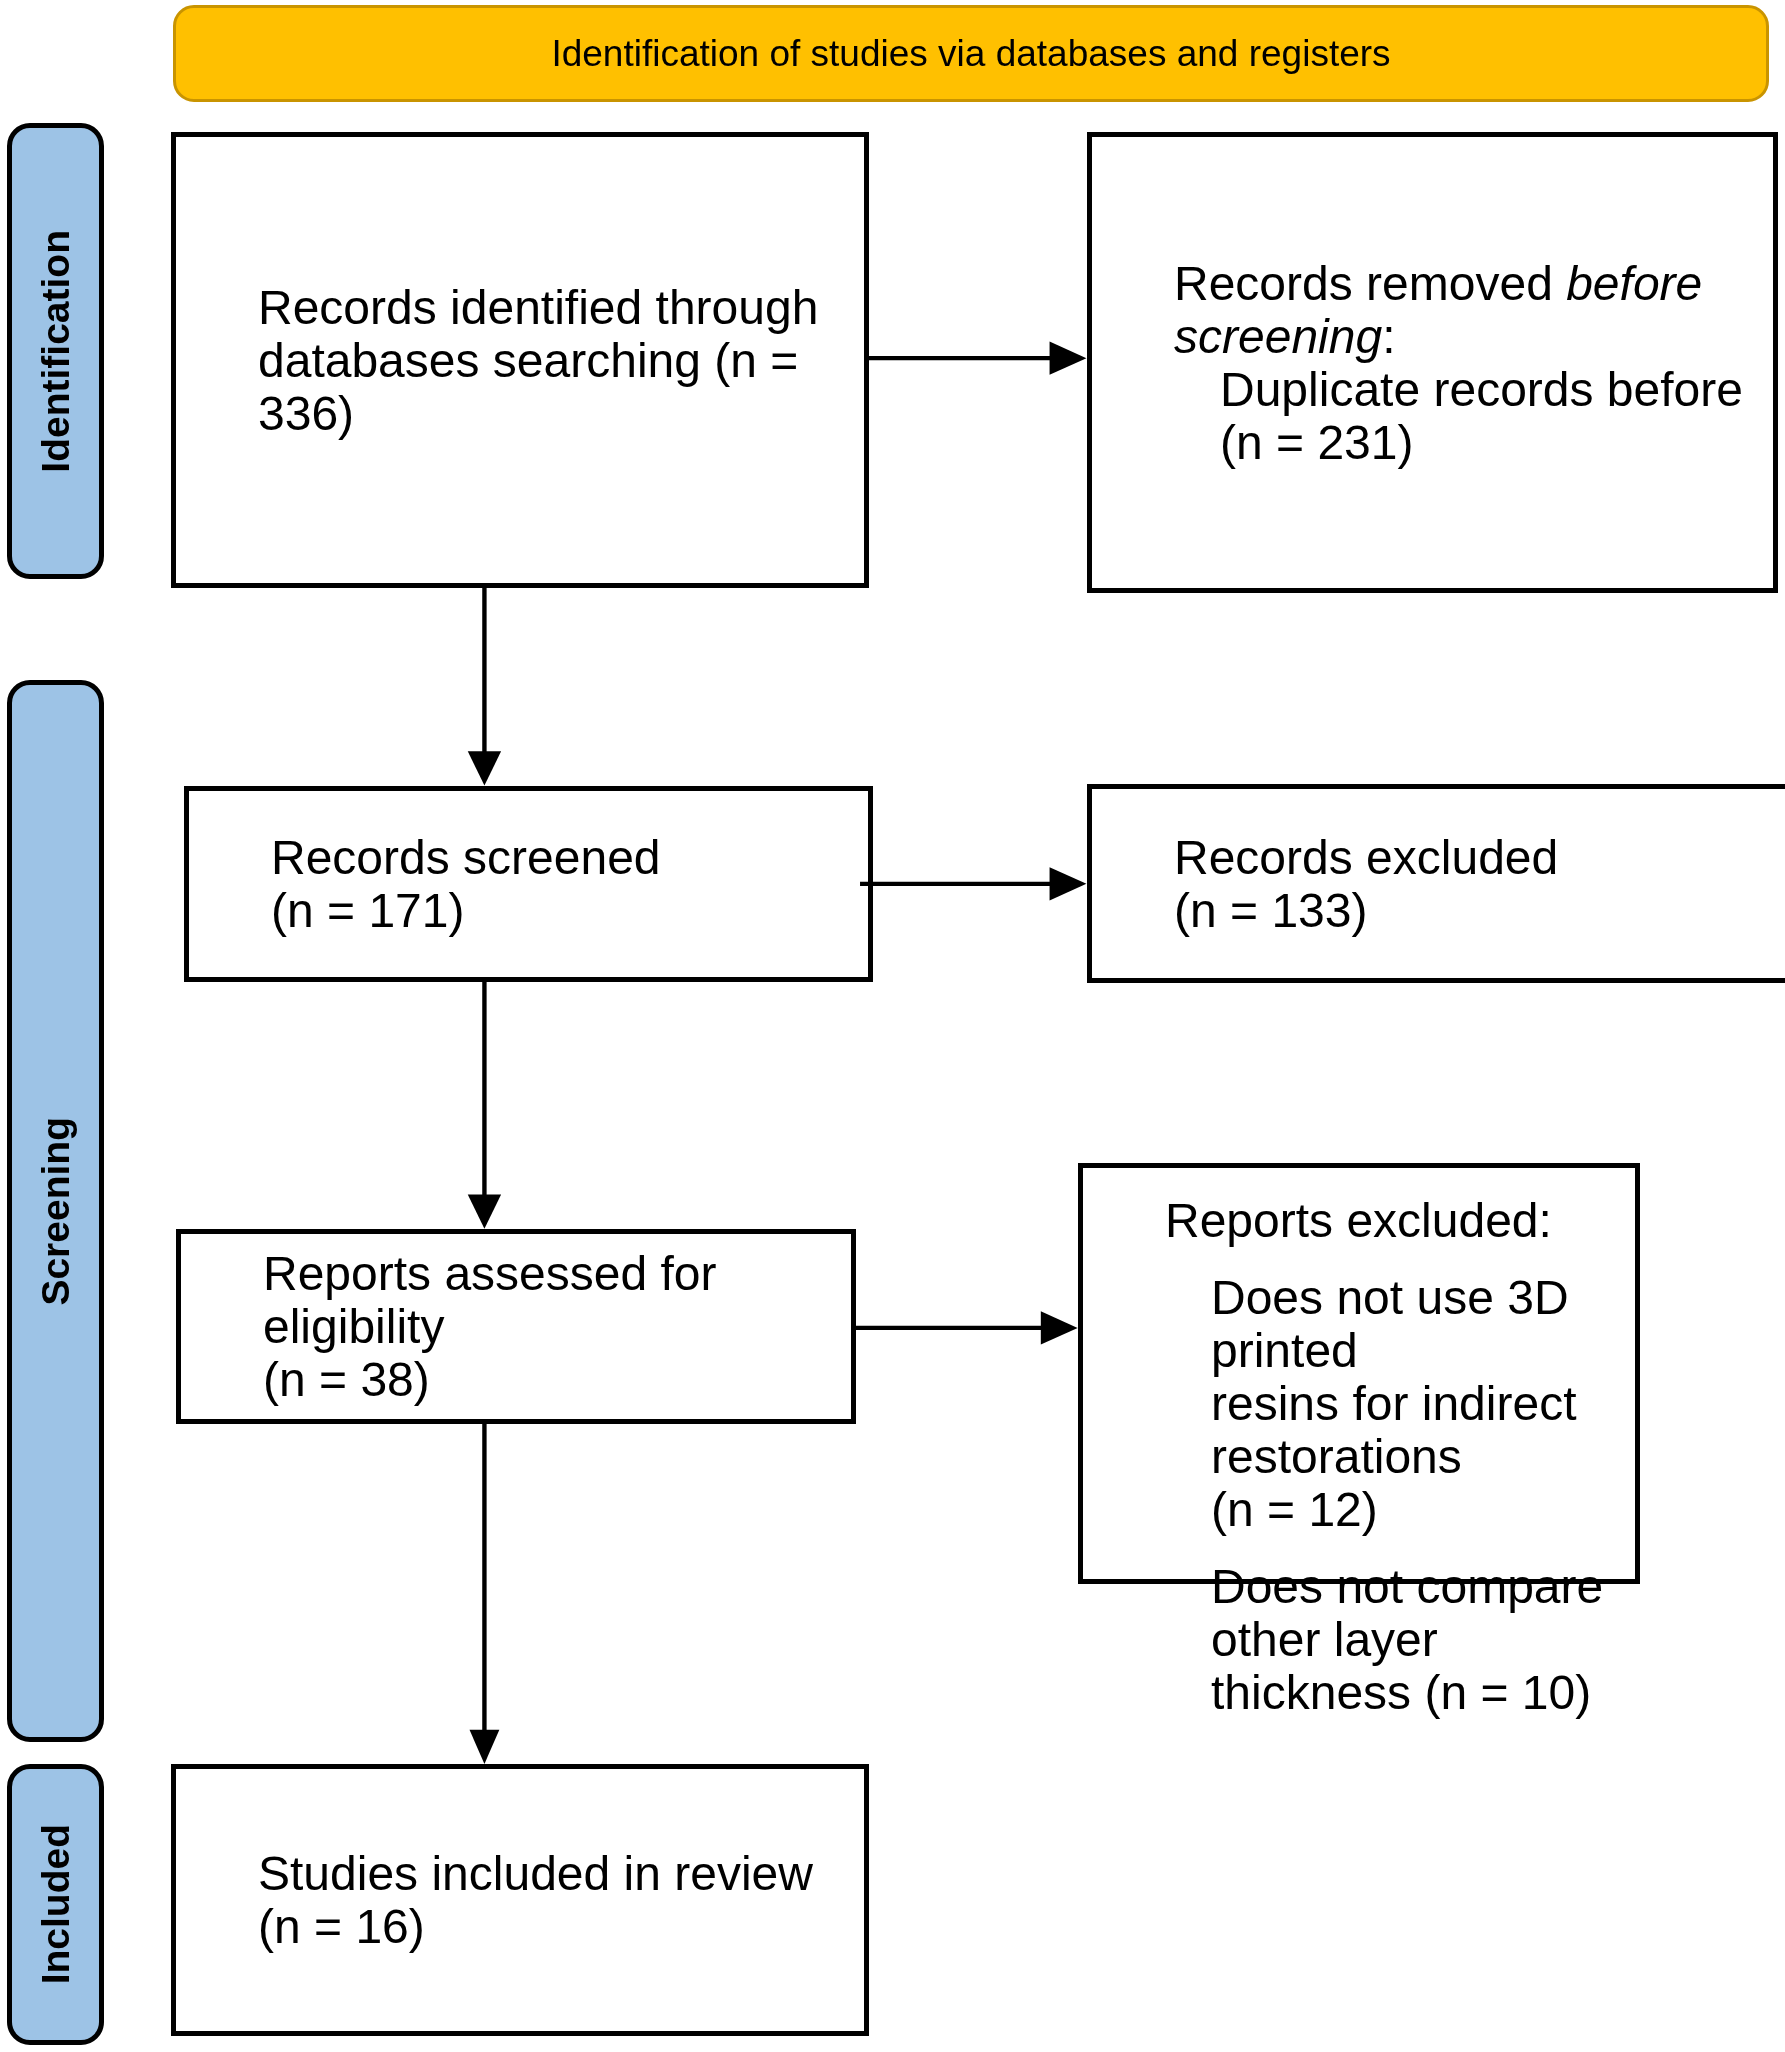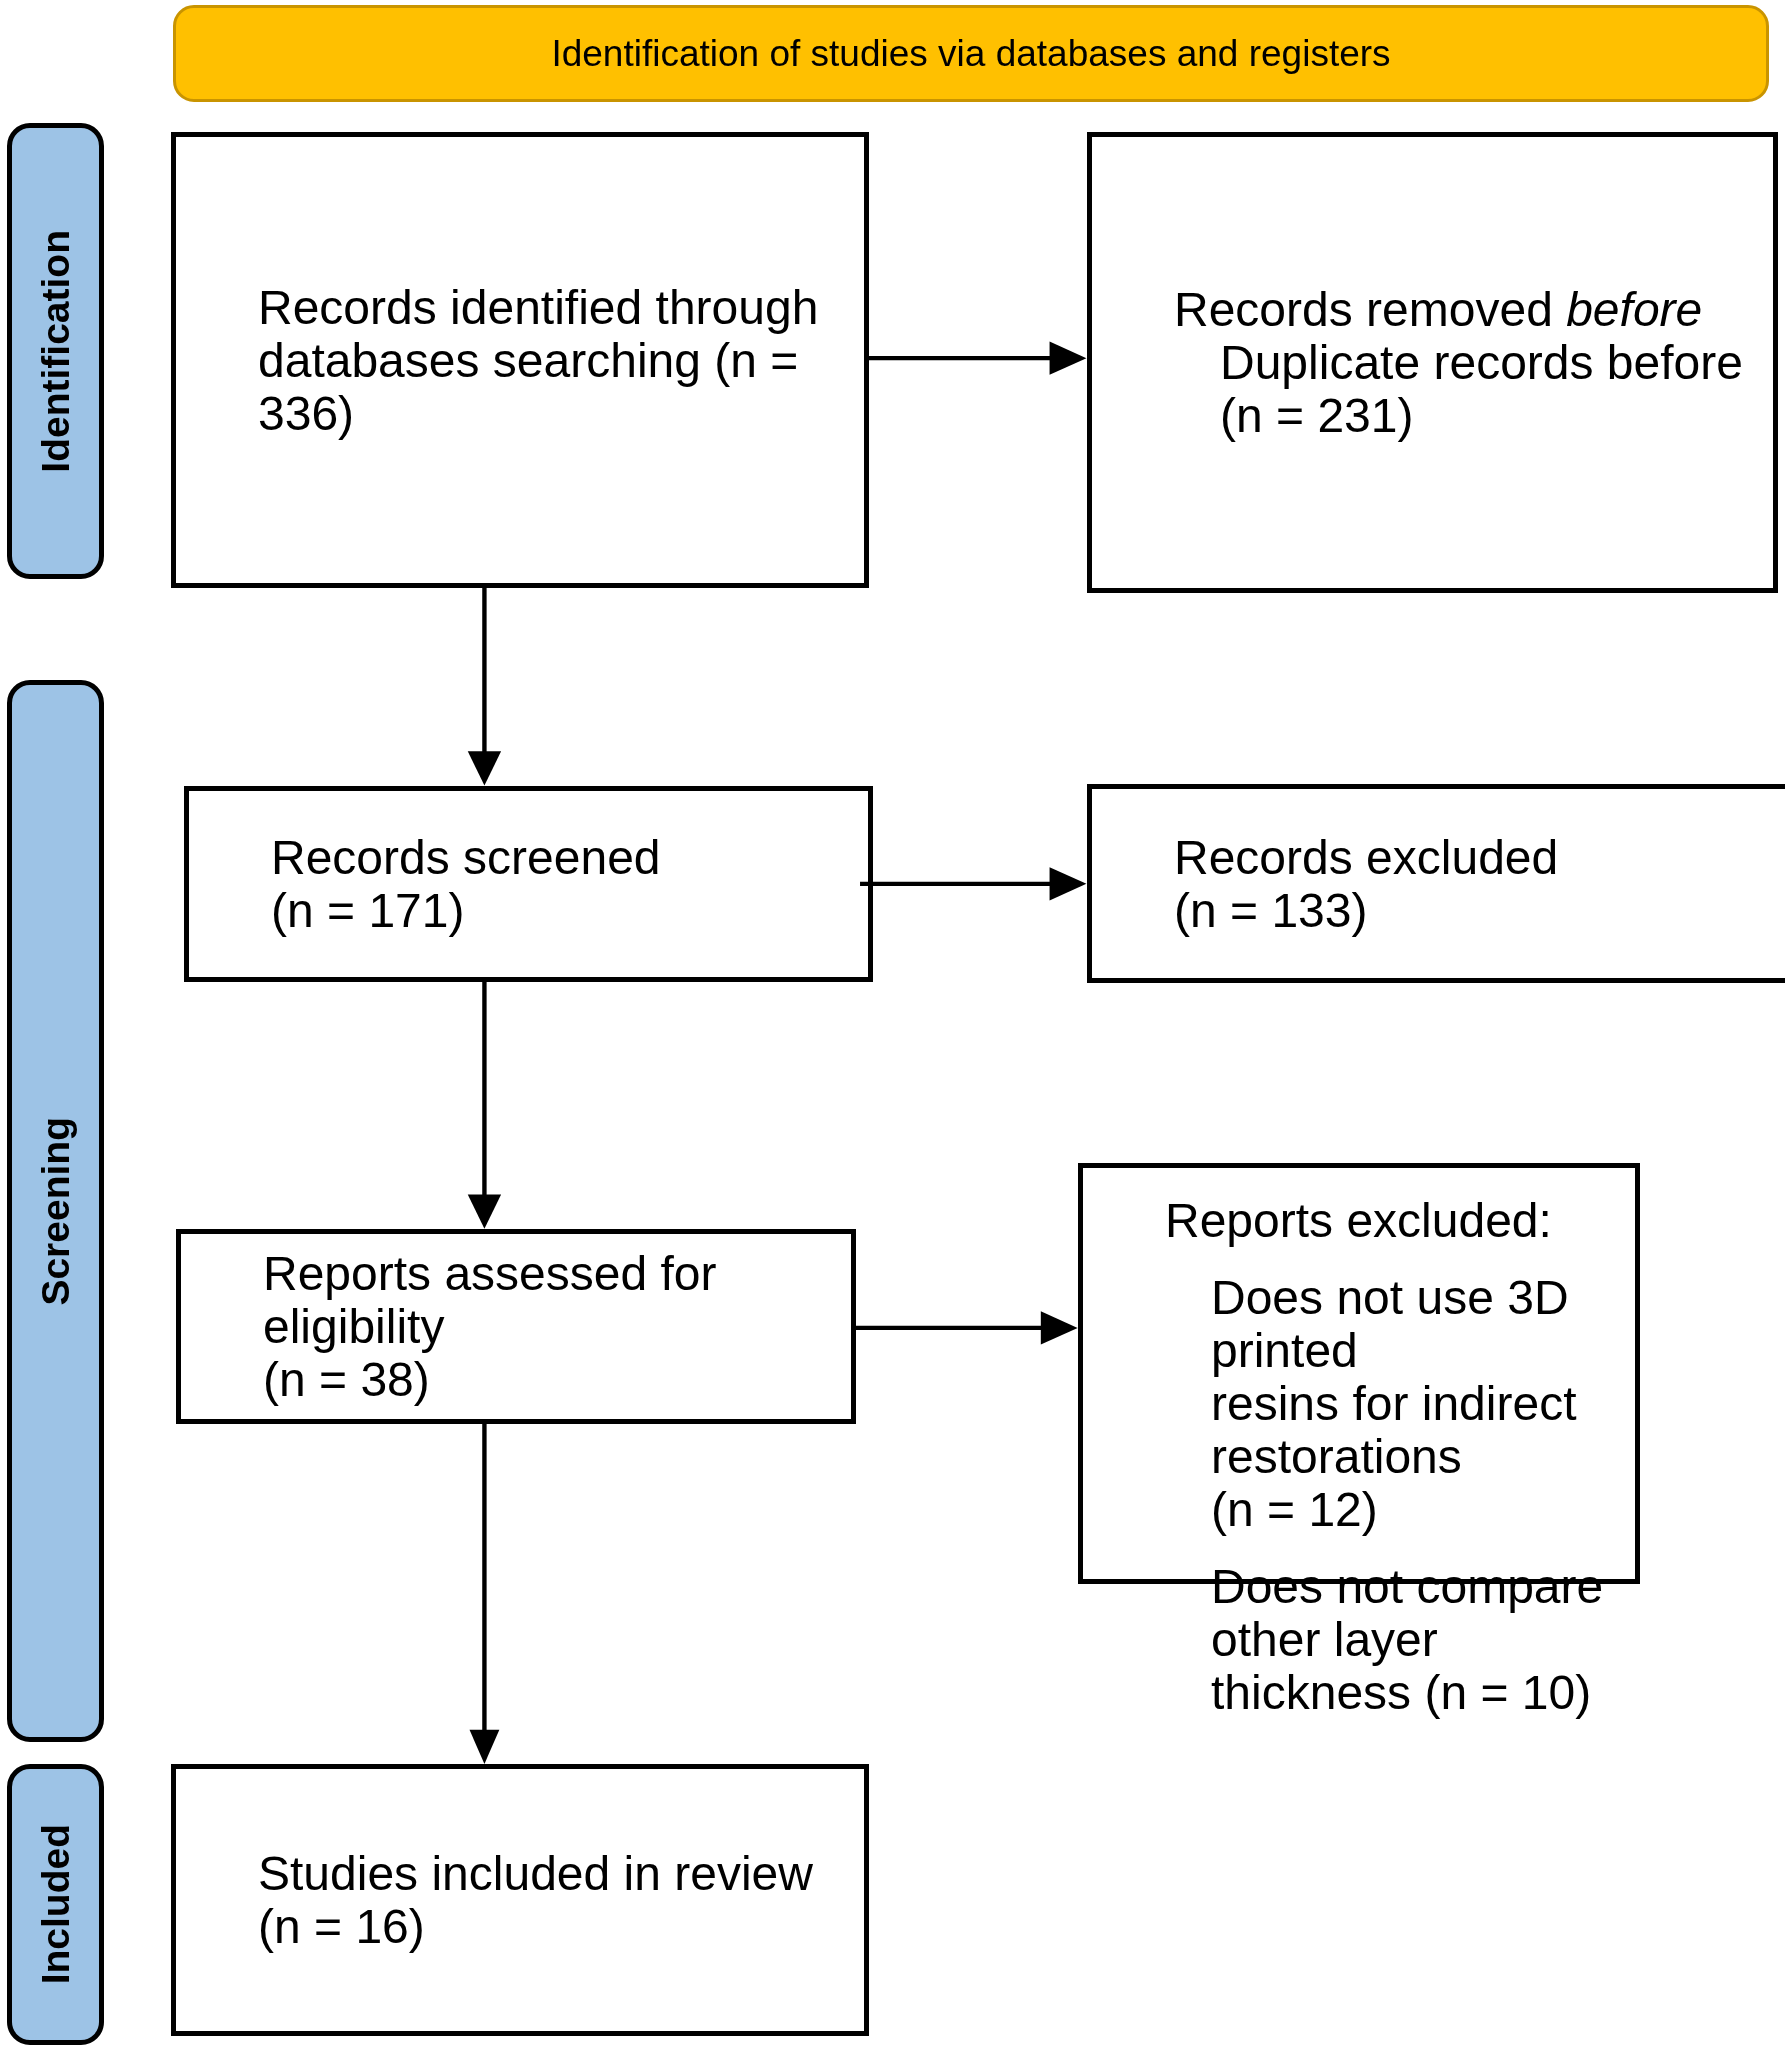--- a/index.html
+++ b/index.html
@@ -111,20 +111,21 @@
   <div class="pbox box-records-identified">
     <div class="inner">
       <span>Records identified through</span><br>
       <span>databases searching (n = 336)</span>
     </div>
   </div>
 
   <div class="pbox box-records-removed">
     <div class="inner">
       <div><span>Records removed </span><span class="it">before</span></div>
+      <div><span class="it">screening</span><span>:</span></div>
       <div class="indent">Duplicate records before</div>
       <div class="indent">(n = 231)</div>
     </div>
   </div>
 
   <div class="pbox box-records-screened">
     <div class="inner">
       <span>Records screened</span><br>
       <span>(n = 171)</span>
     </div>

